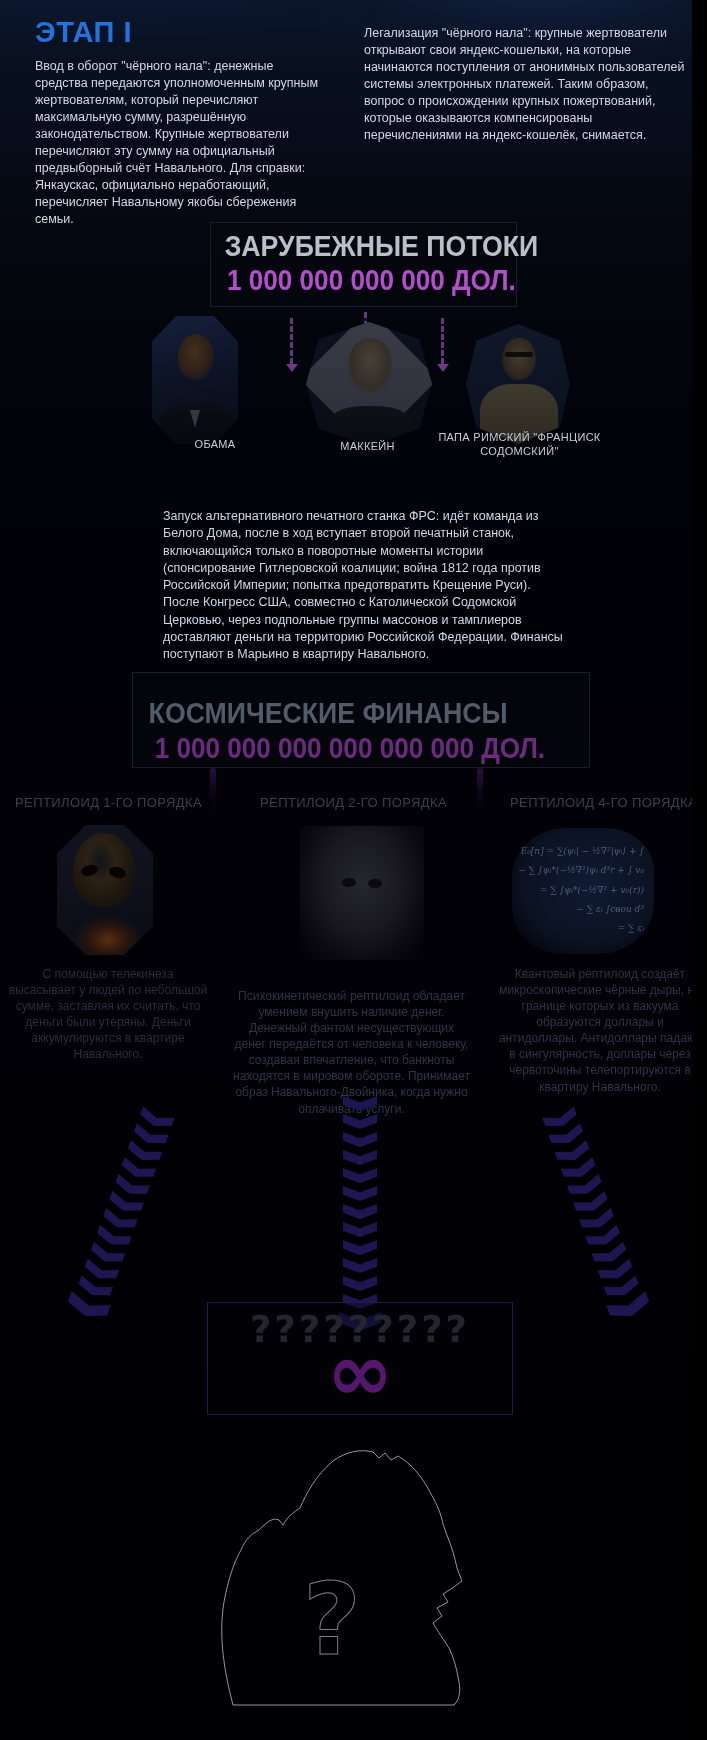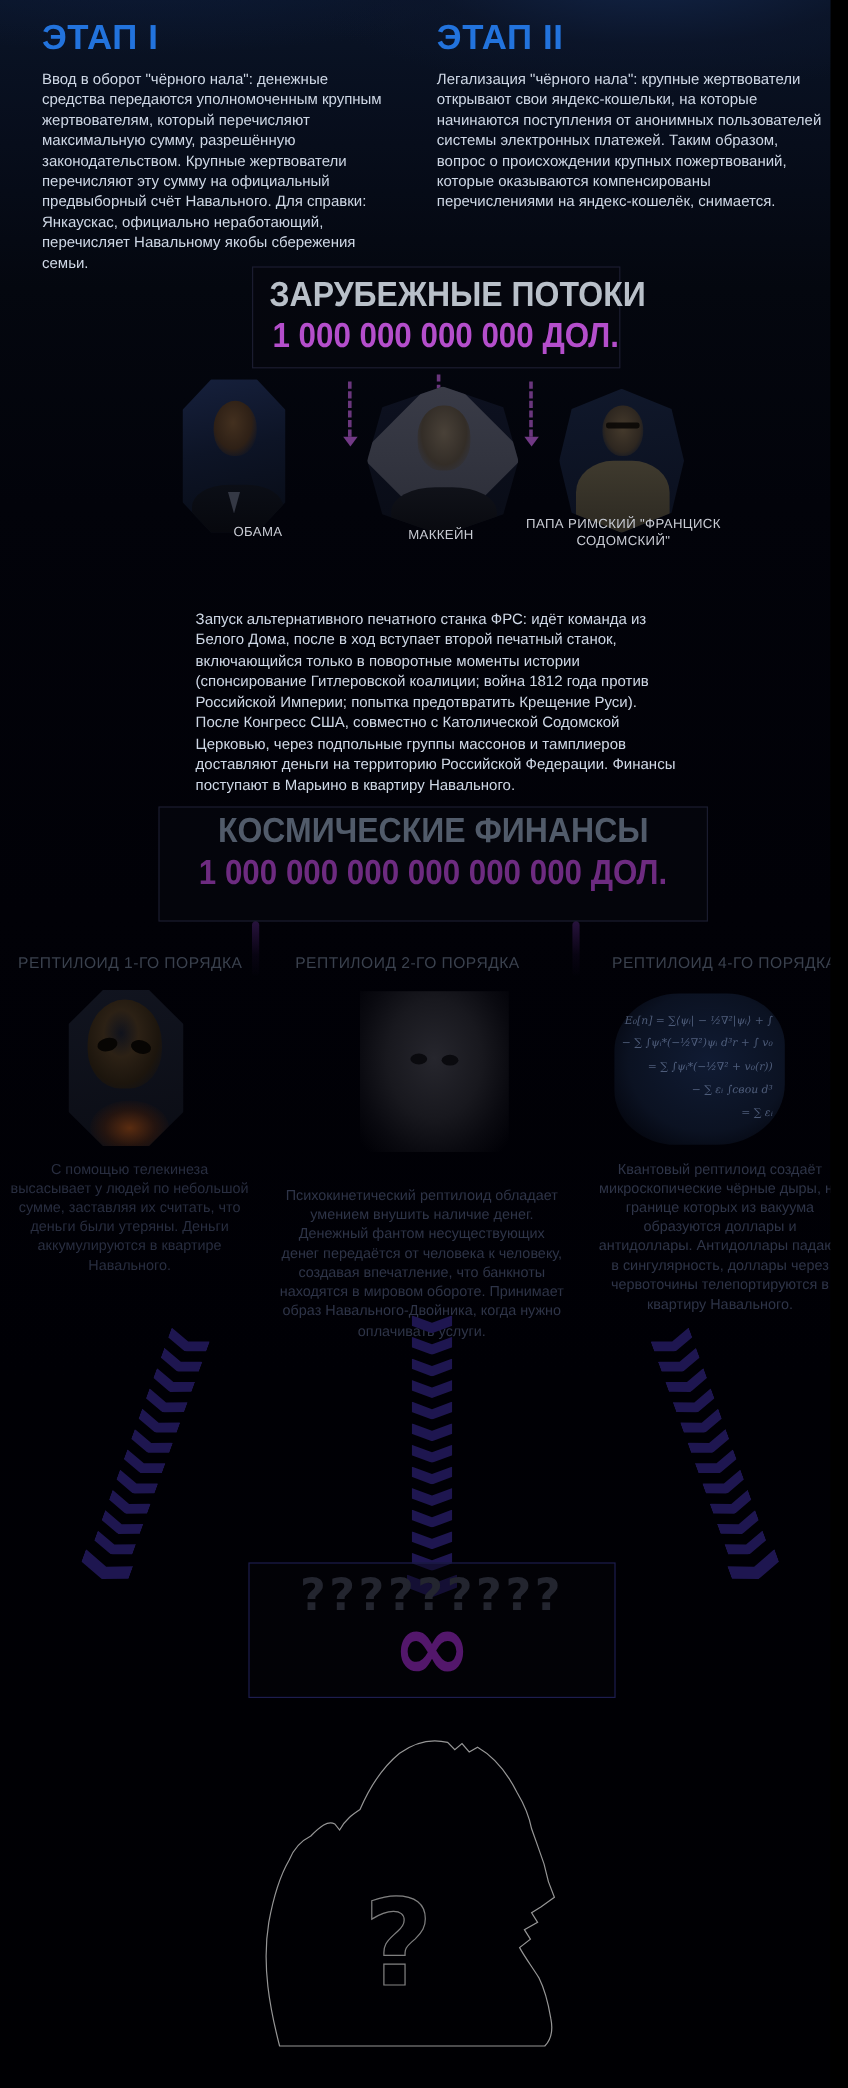--- a/index.html
+++ b/index.html
@@ -9,21 +9,21 @@
     background:
       radial-gradient(ellipse 430px 150px at 78% -30px, #13264a 0%, rgba(12,22,44,.65) 45%, rgba(0,0,0,0) 72%),
       radial-gradient(ellipse 520px 130px at 18% -40px, #0d1b38 0%, rgba(0,0,0,0) 65%),
       linear-gradient(180deg,#0a1427 0%,#070d1b 120px,#04070f 240px,#02030a 420px,#010107 760px,#000005 1150px,#000003 100%);
   }
   .abs{position:absolute;}
   
   .stage-title{font-size:29px;font-weight:bold;color:#2273dd;letter-spacing:.5px;}
   .stage-body{font-size:12.5px;line-height:1.36;color:#cfd8e6;margin-top:9px;}
   
-  .banner{background:rgba(6,7,14,.72);border:1px solid rgba(46,48,76,.55);text-align:center;box-sizing:border-box;}
+  .banner{background:rgba(6,7,14,.72);border:1px solid rgba(46,48,76,.55);text-align:left;box-sizing:border-box;}
   .cond{display:inline-block;white-space:nowrap;font-weight:bold;}
   .banner1-title{color:#b9c0c9;font-size:29px;transform:scaleX(.92);letter-spacing:0;}
   .banner1-amount{color:#b44ecb;font-size:29px;transform:scaleX(.9);}
   .banner2-title{color:#515b6a;font-size:29px;transform:scaleX(.92);}
   .banner2-amount{color:#6d2b80;font-size:29px;transform:scaleX(.9);}
   
   .dash-arrow{width:0;border-left:3px dashed rgba(125,63,146,.85);}
   .dash-arrow::after{content:"";position:absolute;bottom:-8px;left:-7px;
     border:6px solid rgba(0,0,0,0);border-top:8px solid rgba(125,63,146,.9);border-bottom:none;}
   
@@ -86,21 +86,20 @@
 <body>
 
 <div id="root">
 
   <div class="abs" style="left:35px;top:16px;width:288px;">
     <div class="stage-title">ЭТАП I</div>
     <div class="stage-body">Ввод в оборот "чёрного нала": денежные средства передаются уполномоченным крупным жертвователям, который перечисляют максимальную сумму, разрешённую законодательством. Крупные жертвователи перечисляют эту сумму на официальный предвыборный счёт Навального. Для справки: Янкаускас, официально неработающий, перечисляет Навальному якобы сбережения семьи.</div>
   </div>
 
   <div class="abs" style="left:364px;top:16px;width:322px;">
-    <div class="stage-title">ЭТАП II</div>
     <div class="stage-body">Легализация "чёрного нала": крупные жертвователи открывают свои яндекс-кошельки, на которые начинаются поступления от анонимных пользователей системы электронных платежей. Таким образом, вопрос о происхождении крупных пожертвований, которые оказываются компенсированы перечислениями на яндекс-кошелёк, снимается.</div>
   </div>
 
   <div class="abs banner" style="left:210px;top:222px;width:307px;height:85px;padding-top:7px;">
     <div><span class="cond banner1-title">ЗАРУБЕЖНЫЕ ПОТОКИ</span></div>
     <div style="margin-top:1px;"><span class="cond banner1-amount">1 000 000 000 000 ДОЛ.</span></div>
   </div>
 
   <div class="abs dash-arrow" style="left:290px;top:318px;height:46px;"></div>
   <div class="abs dash-arrow" style="left:364px;top:312px;height:32px;"></div>
@@ -127,30 +126,30 @@
         <div class="glasses"></div>
     </div>
   </div>
 
   <div class="abs fig-label" style="left:150px;top:437px;width:130px;">ОБАМА</div>
   <div class="abs fig-label" style="left:300px;top:439px;width:135px;">МАККЕЙН</div>
   <div class="abs fig-label" style="left:432px;top:430px;width:175px;">ПАПА РИМСКИЙ "ФРАНЦИСК СОДОМСКИЙ"</div>
 
   <div class="abs fed-par" style="left:163px;top:508px;width:400px;">Запуск альтернативного печатного станка ФРС: идёт команда из Белого Дома, после в ход вступает второй печатный станок, включающийся только в поворотные моменты истории (спонсирование Гитлеровской коалиции; война 1812 года против Российской Империи; попытка предотвратить Крещение Руси). После Конгресс США, совместно с Католической Содомской Церковью, через подпольные группы массонов и тамплиеров доставляют деньги на территорию Российской Федерации. Финансы поступают в Марьино в квартиру Навального.</div>
 
-  <div class="abs banner" style="left:132px;top:672px;width:458px;height:96px;padding-top:4px;">
+  <div class="abs banner" style="left:132px;top:672px;width:458px;height:96px;padding-top:24px;">
     <div><span class="cond banner2-title">КОСМИЧЕСКИЕ ФИНАНСЫ</span></div>
     <div style="margin-top:2px;"><span class="cond banner2-amount">1 000 000 000 000 000 000 ДОЛ.</span></div>
   </div>
 
   <div class="abs streak" style="left:210px;top:768px;height:46px;"></div>
   <div class="abs streak" style="left:477px;top:768px;height:46px;"></div>
 
   <div class="abs rep-title" style="left:15px;top:795px;width:180px;">РЕПТИЛОИД 1-ГО ПОРЯДКА</div>
-  <div class="abs rep-title" style="left:246px;top:795px;width:180px;">РЕПТИЛОИД 2-ГО ПОРЯДКА</div>
+  <div class="abs rep-title" style="left:260px;top:795px;width:180px;">РЕПТИЛОИД 2-ГО ПОРЯДКА</div>
   <div class="abs rep-title" style="left:510px;top:795px;width:180px;">РЕПТИЛОИД 4-ГО ПОРЯДКА</div>
 
   <div class="abs alien" style="left:57px;top:825px;width:96px;height:130px;">
     <div class="head"></div>
     <div class="eye" style="left:24px;top:40px;"></div>
     <div class="eye" style="left:52px;top:42px;transform:rotate(14deg);"></div>
     <div class="glow"></div>
   </div>
   <div class="abs darkface" style="left:300px;top:826px;width:124px;height:134px;">
     <div class="eye" style="left:42px;top:52px;"></div>

